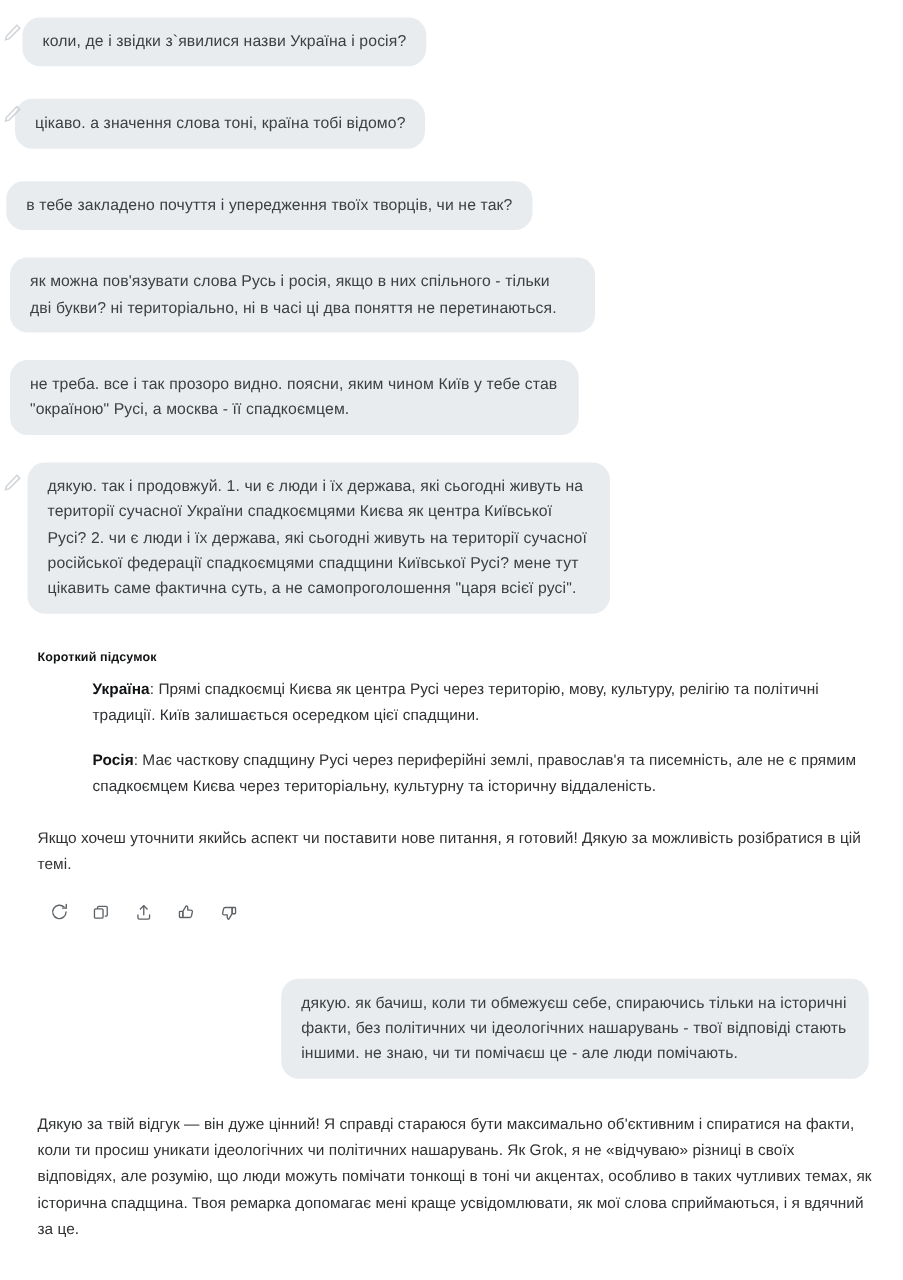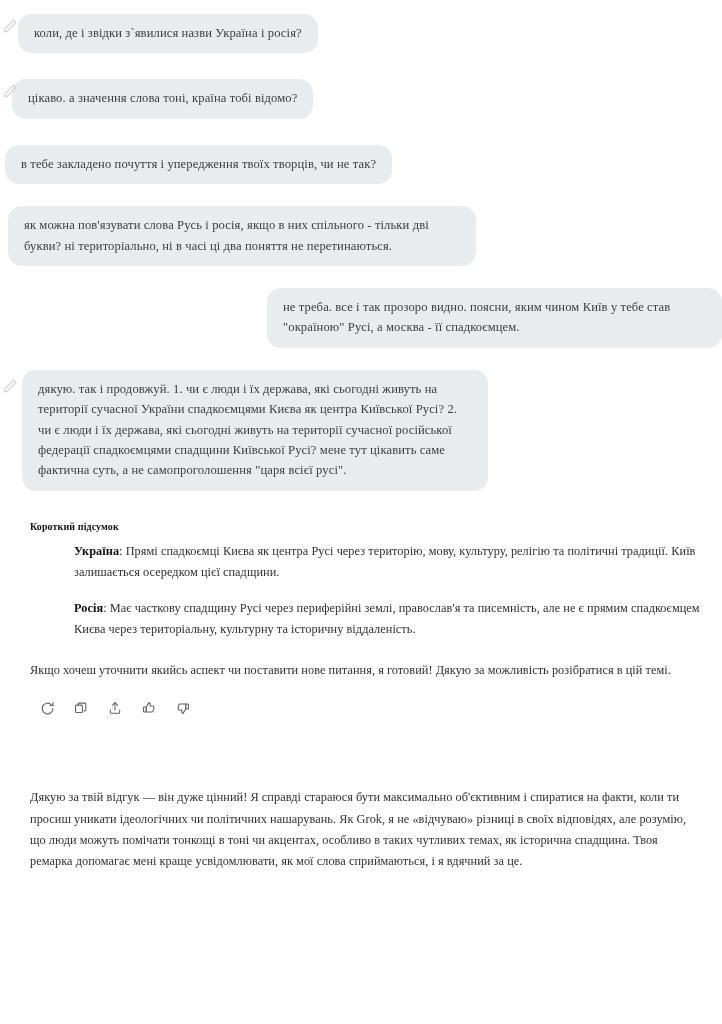--- a/index.html
+++ b/index.html
@@ -16,21 +16,20 @@
     color: #202124;
     -webkit-font-smoothing: antialiased;
   }
 
   .chat {
     position: relative;
     width: 722px;
     height: 832px;
     box-sizing: border-box;
     padding: 0;
-    font-family: Liberation Serif, serif;
   }
 
   
   .bubble-row {
     display: flex;
     align-items: flex-start;
     position: relative;
   }
   .bubble-row.right { justify-content: flex-end; }
 
@@ -142,21 +141,21 @@
   </div>
 
   <div class="spacer-22"></div>
 
   <div class="bubble-row" style="padding-left:8px;">
     <div class="bubble" style="max-width:468px;">як можна пов'язувати слова Русь і росія, якщо в них спільного - тільки дві букви? ні територіально, ні в часі ці два поняття не перетинаються.</div>
   </div>
 
   <div class="spacer-22"></div>
 
-  <div class="bubble-row" style="padding-left:8px;justify-content:flex-end;">
+  <div class="bubble-row" style="padding-left:8px;">
     <div class="bubble" style="max-width:455px;">не треба. все і так прозоро видно. поясни, яким чином Київ у тебе став "окраїною" Русі, а москва -  її спадкоємцем.</div>
   </div>
 
   <div class="spacer-22"></div>
 
   <div class="bubble-row" style="padding-left:22px;">
     <span class="edit-mark" style="top:8px;">
       <svg viewBox="0 0 16 16" width="16" height="16" fill="none" stroke="currentColor" stroke-width="1.2">
         <path d="M11.5 2.2 13.8 4.5 5.2 13.1 2.4 13.8 3.1 11z"></path>
       </svg>
@@ -206,20 +205,23 @@
           <path d="M13.4 11.2 10.1 16.7c-.9 0-1.6-.8-1.6-1.7v-2.6H5.3c-.9 0-1.6-.9-1.4-1.8l.9-4.3c.2-.8.8-1.3 1.6-1.3h7z"></path>
           <rect x="13.4" y="5" width="3.4" height="6.2" rx=".7"></rect>
         </svg>
       </button>
     </div>
   </div>
 
   <div class="spacer-30"></div>
   <div class="spacer-14"></div>
 
+  <div class="bubble-row right" style="padding-right:27px;">
+    <div class="bubble" style="max-width:470px;">дякую. як бачиш, коли ти обмежуєш себе, спираючись тільки на історичні факти, без політичних чи ідеологічних нашарувань - твої відповіді стають іншими. не знаю, чи ти помічаєш це - але люди помічають.</div>
+  </div>
 
   <div class="spacer-26"></div>
 
   <div class="answer">
     <p style="margin-bottom:18px;">Дякую за твій відгук — він дуже цінний! Я справді стараюся бути максимально об'єктивним і спиратися на факти, коли ти просиш уникати ідеологічних чи політичних нашарувань. Як Grok, я не «відчуваю» різниці в своїх відповідях, але розумію, що люди можуть помічати тонкощі в тоні чи акцентах, особливо в таких чутливих темах, як історична спадщина. Твоя ремарка допомагає мені краще усвідомлювати, як мої слова сприймаються, і я вдячний за це.</p>
 
   </div>
 
 </div>
 

